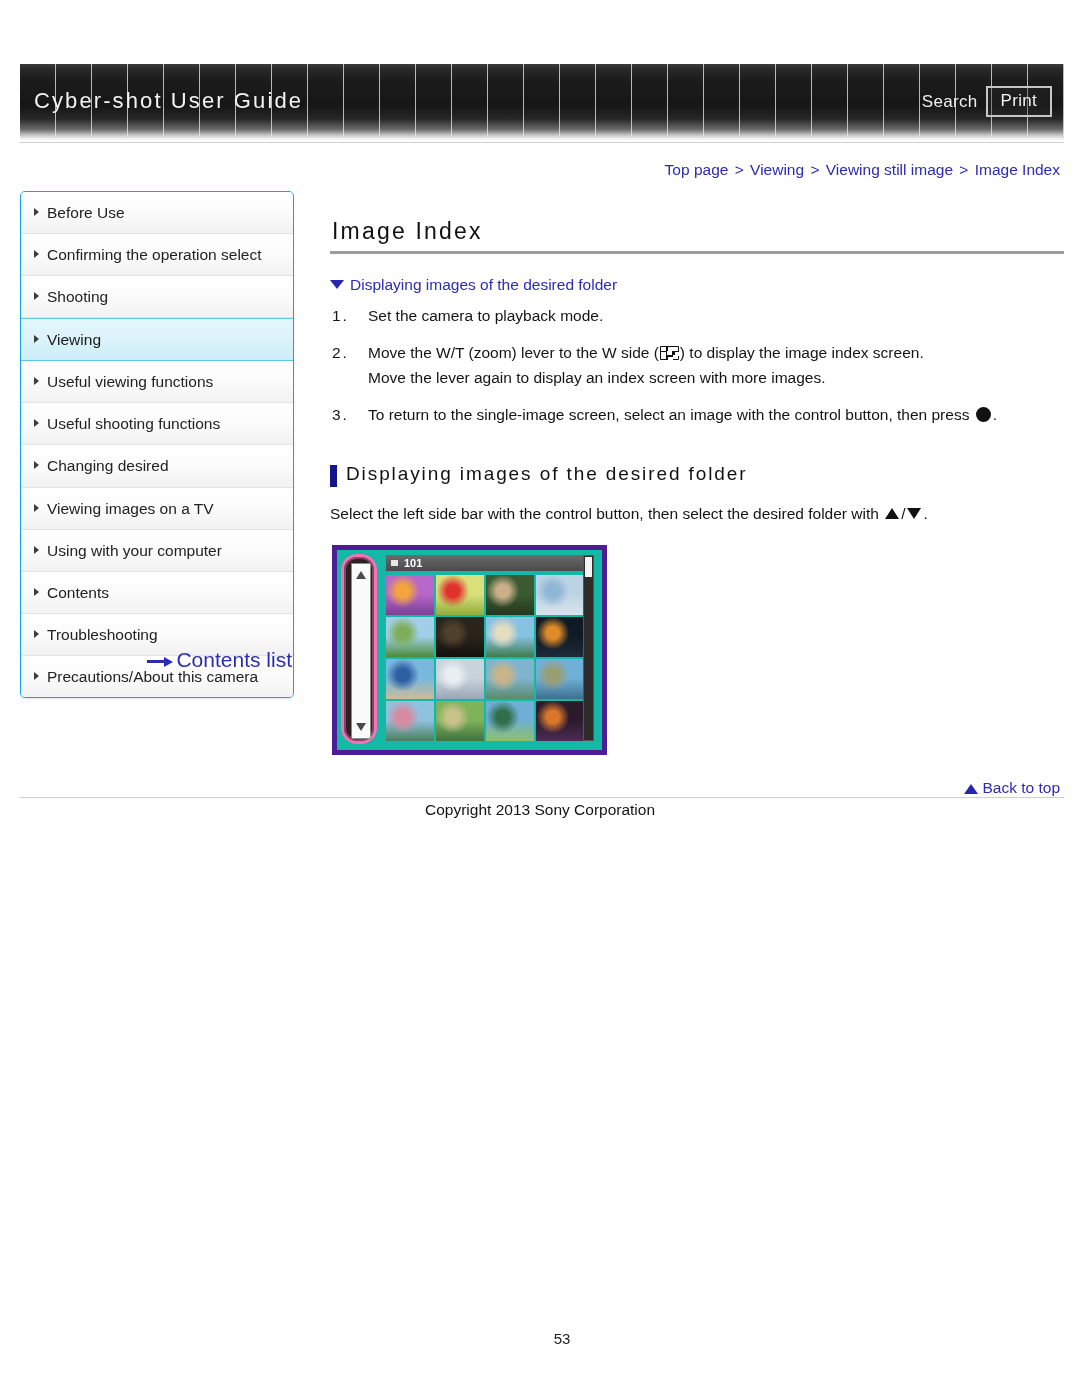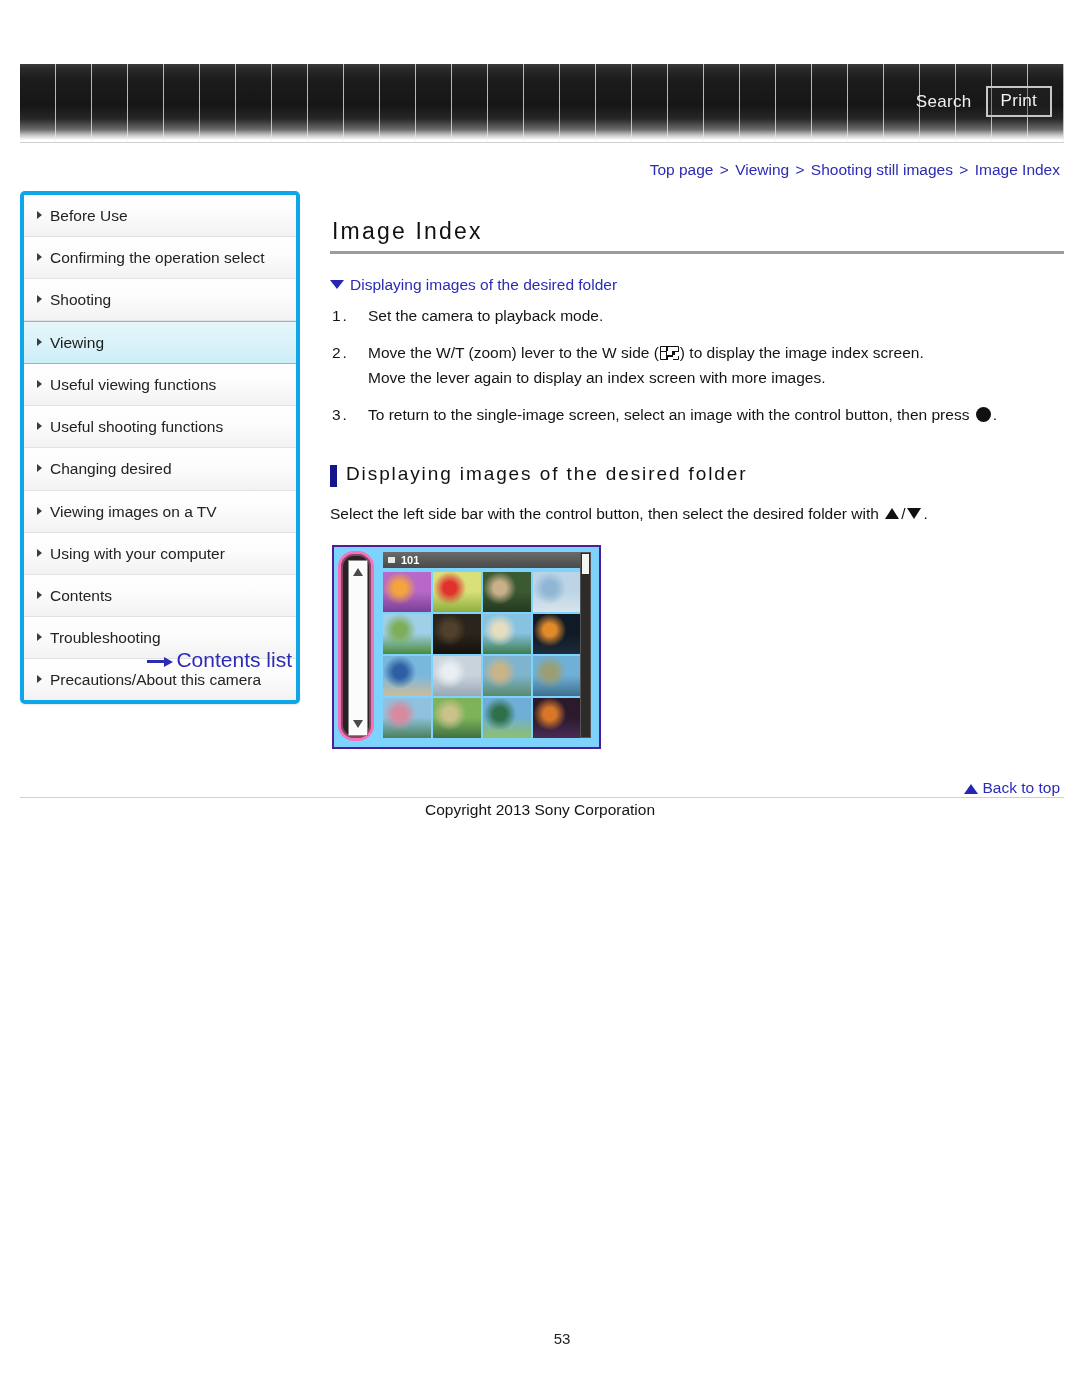--- a/index.html
+++ b/index.html
@@ -63,21 +63,21 @@
     color: #f2f2f2;
     font-weight: 400;
     white-space: nowrap;
   }
   .header-actions {
     position: absolute;
     right: 12px;
     top: 22px;
     display: flex;
     align-items: center;
-    gap: 14px;
+    gap: 8px;
   }
   .search-link {
     font-size: 17px;
     color: #efefef;
     letter-spacing: 0.3px;
     cursor: pointer;
   }
   .print-btn {
     font-size: 17px;
     color: #f2f2f2;
@@ -108,21 +108,21 @@
   }
   .breadcrumb .crumb { cursor: pointer; }
   .breadcrumb .sep { color: #2b2bb5; padding: 0 2px; }
 
   
   .sidebar {
     position: absolute;
     left: 20px;
     top: 191px;
     width: 272px;
-    border: 4px solid #0ea5e9;
+    border: 1px solid #0ea5e9;
     border-radius: 5px;
     background: #fbfbfb;
     box-shadow: 0 1px 2px rgba(0,0,0,0.10);
     overflow: hidden;
   }
   .side-item {
     position: relative;
     padding: 10px 12px 10px 26px;
     font-size: 15.5px;
     color: #222;
@@ -299,22 +299,22 @@
     font-size: 15.5px;
     color: #141414;
     margin-bottom: 22px;
   }
 
   
   .figure {
     position: relative;
     width: 265px;
     height: 200px;
-    background: #7dd3fc;
-    border: 2px solid #4c1d95;
+    background: #14b8a6;
+    border: 5px solid #4c1d95;
     margin-left: 2px;
     overflow: hidden;
   }
   .fig-topbar {
     position: absolute;
     left: 49px; top: 5px;
     width: 198px; height: 16px;
     background: linear-gradient(to bottom,#6b6b6b,#4a4a4a);
     color: #fff;
     font-size: 11px;
@@ -435,33 +435,34 @@
   }
 </style>
 </head>
 <body>
 
 <div class="page">
 
   <div class="header">
     <div class="header-bg"></div>
     <div class="header-stripes"></div>
+    <div class="header-title">Cyber-shot User Guide</div>
     <div class="header-actions">
       <span class="search-link">Search</span>
       <span class="print-btn">Print</span>
     </div>
   </div>
   <div class="header-underline"></div>
 
   <div class="breadcrumb">
     <span class="crumb">Top page</span>
     <span class="sep">&gt;</span>
     <span class="crumb">Viewing</span>
     <span class="sep">&gt;</span>
-    <span class="crumb">Shooting still images</span>
+    <span class="crumb">Viewing still image</span>
     <span class="sep">&gt;</span>
     <span class="crumb">Image Index</span>
   </div>
 
   <div class="sidebar" id="sidebar">
       <div class="side-item"><span class="tri"></span><span>Before Use</span></div>
       <div class="side-item"><span class="tri"></span><span>Confirming the operation select</span></div>
       <div class="side-item"><span class="tri"></span><span>Shooting</span></div>
       <div class="side-item active"><span class="tri"></span><span>Viewing</span></div>
       <div class="side-item"><span class="tri"></span><span>Useful viewing functions</span></div>

